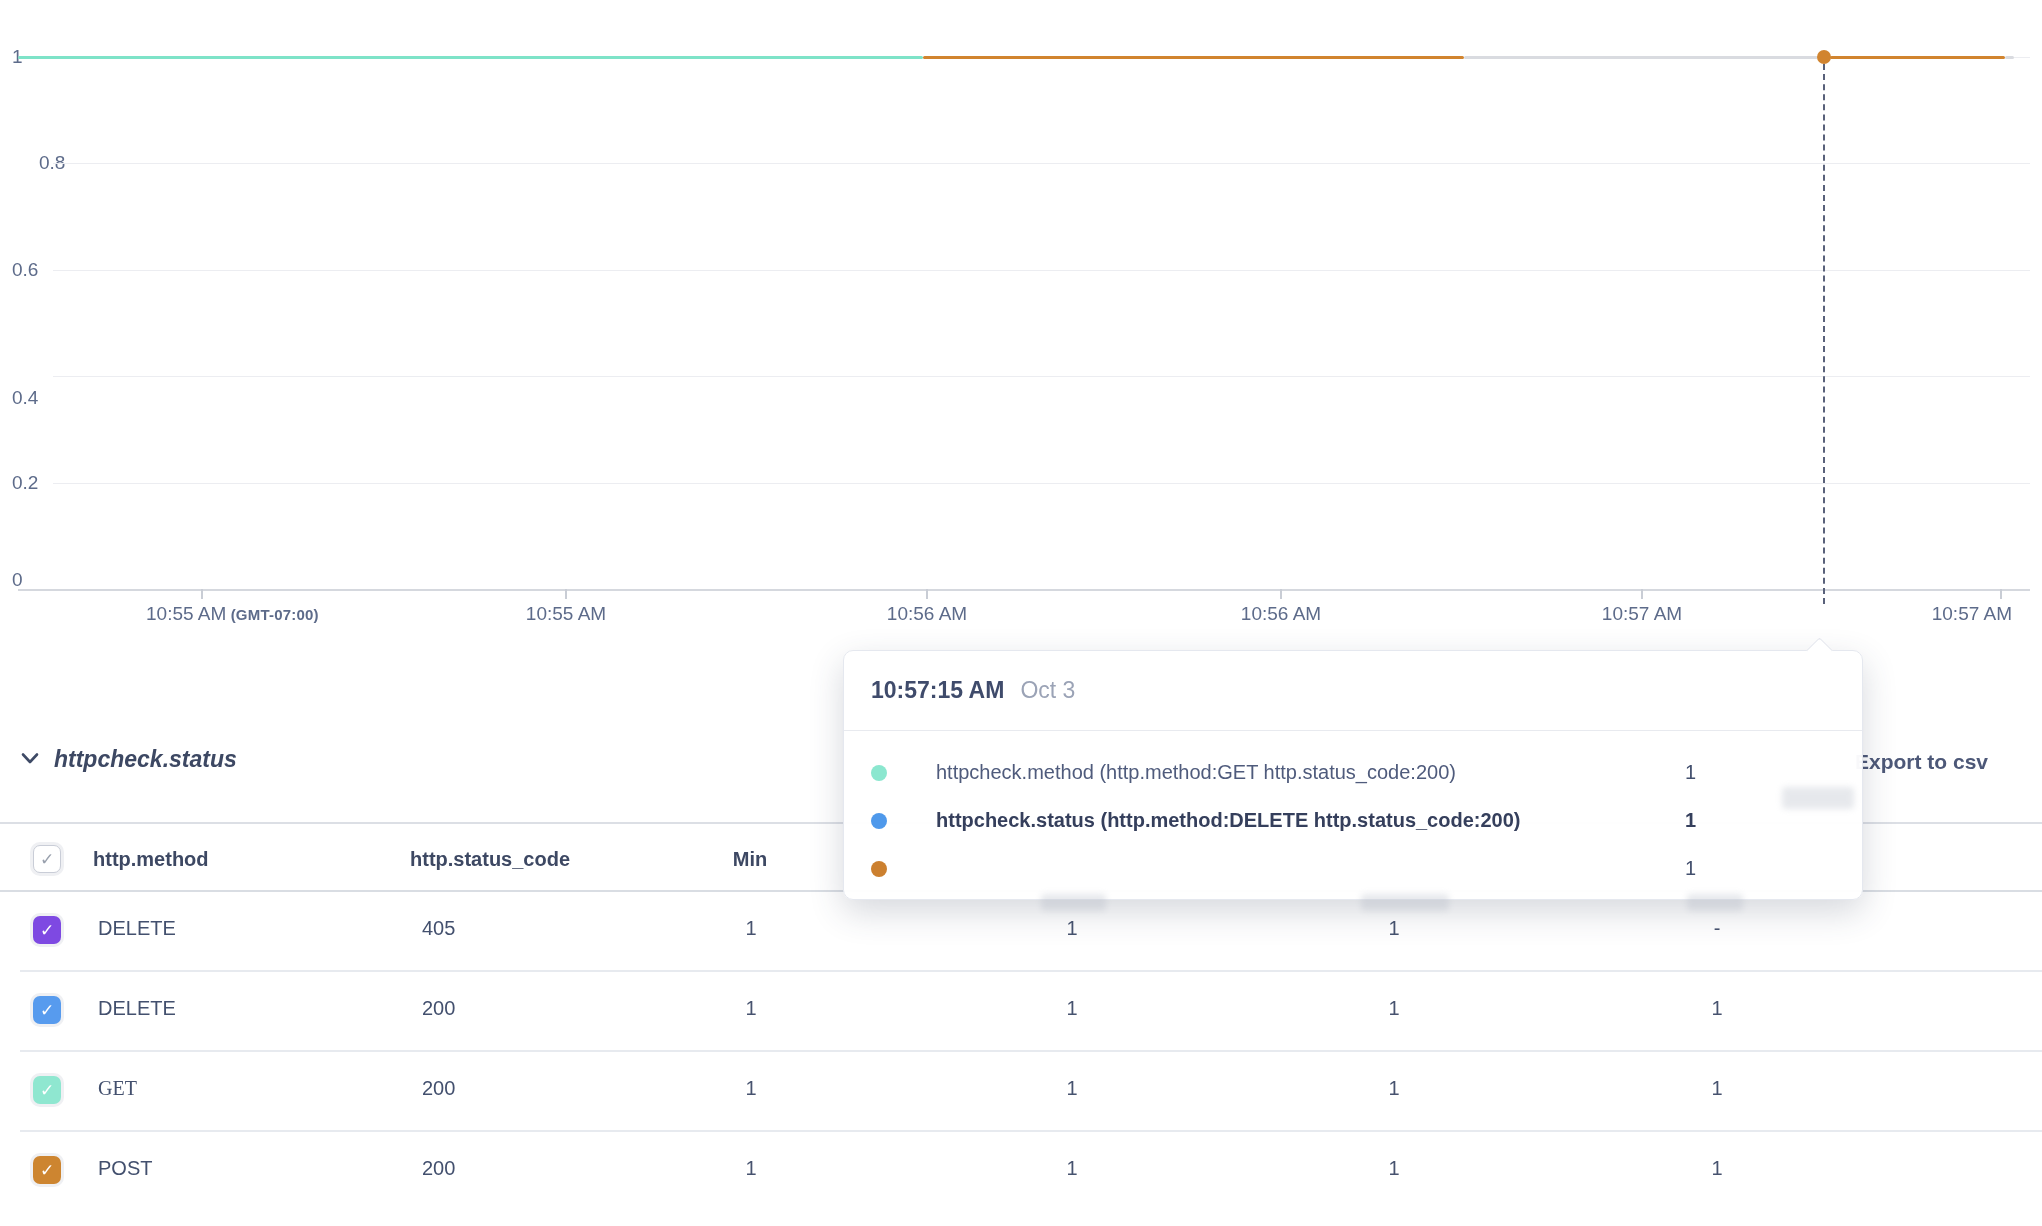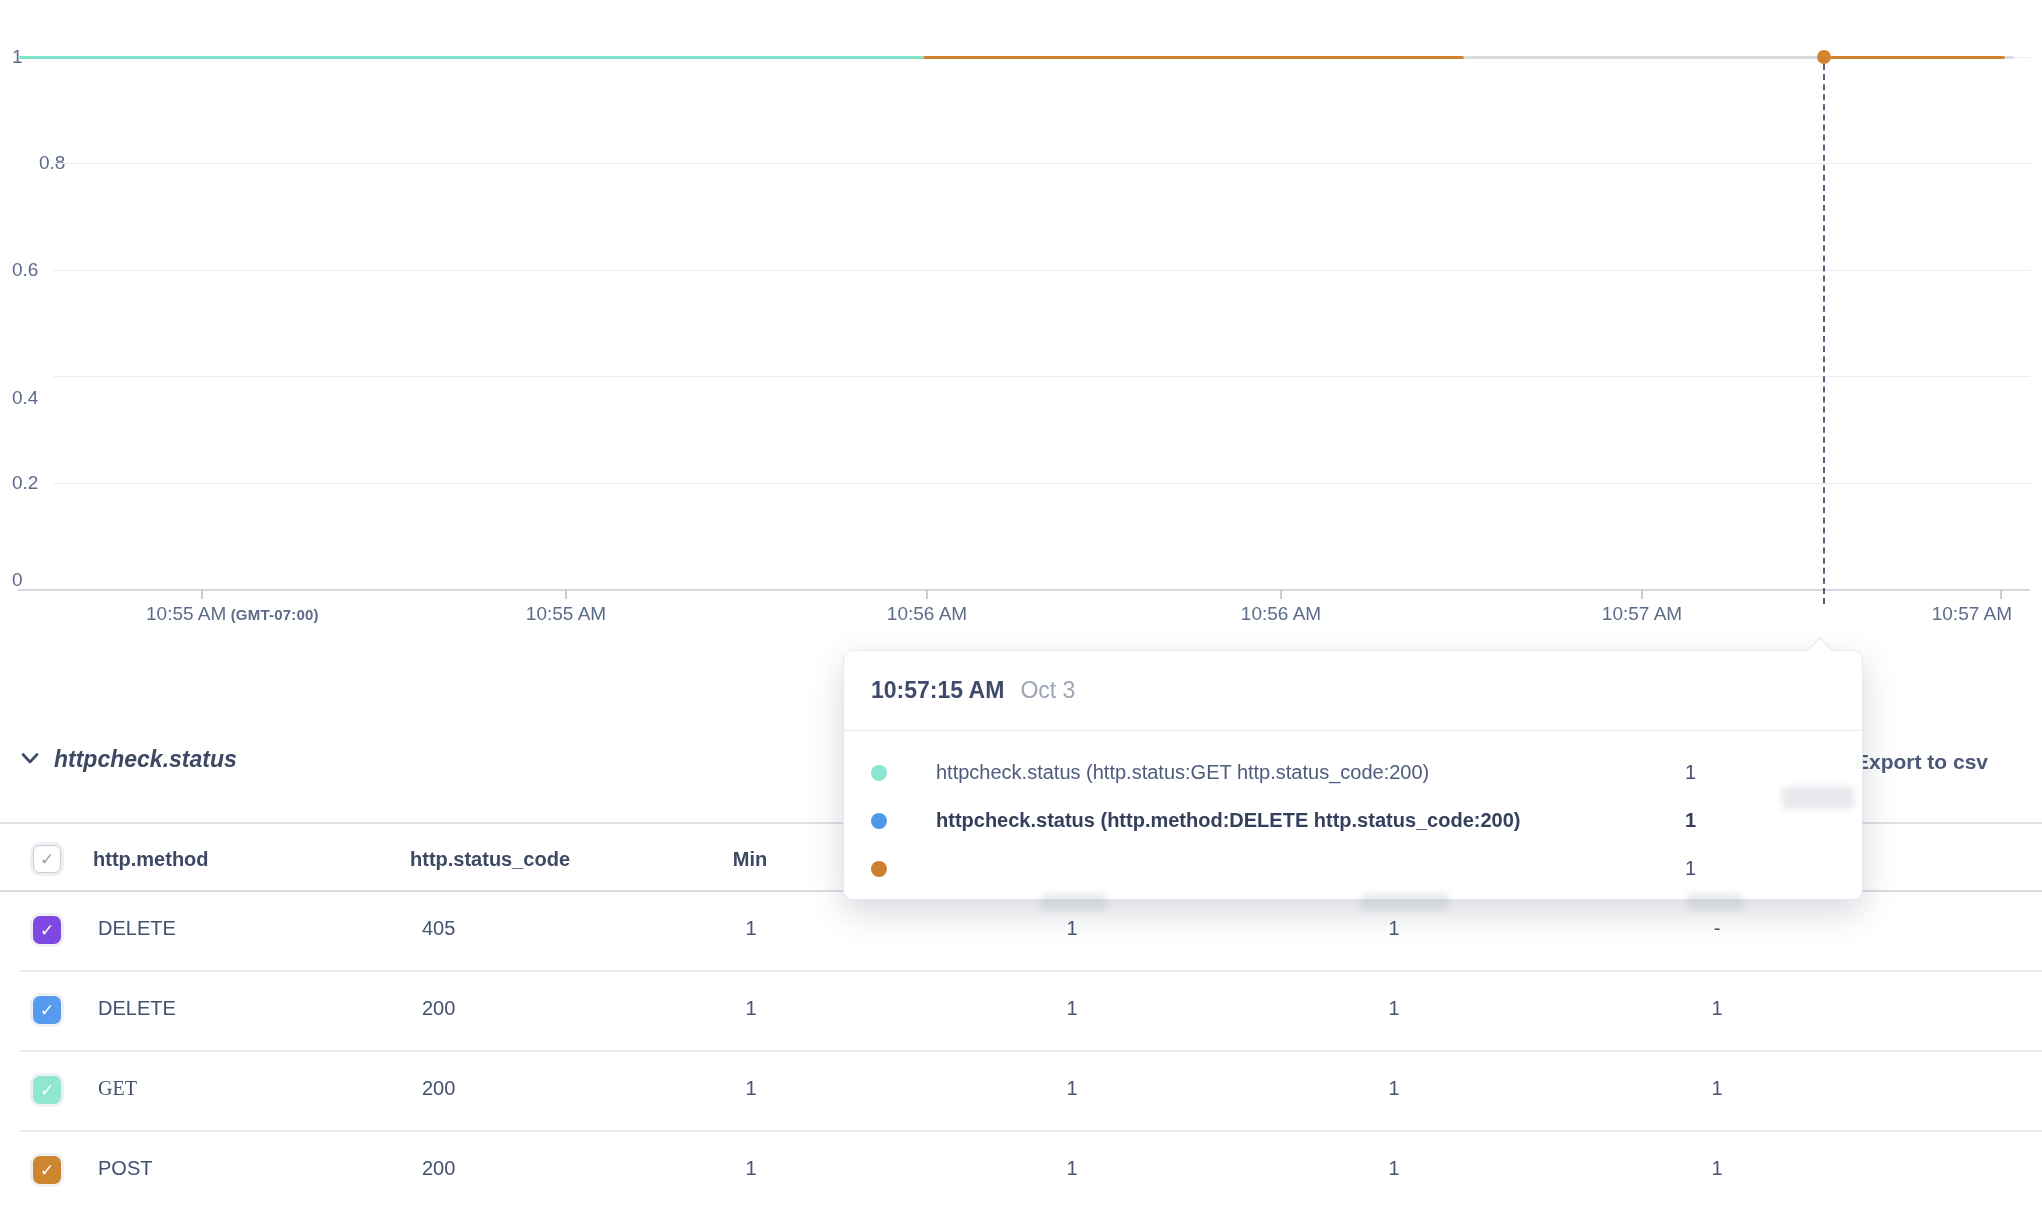--- a/index.html
+++ b/index.html
@@ -175,21 +175,21 @@
   <div class="abs tooltip">
     <div class="caret"></div>
 
     <div class="abs" style="left:27px;top:26px;white-space:nowrap;">
       <span class="tt-time">10:57:15 AM</span><span class="tt-date">Oct 3</span>
     </div>
     <div class="tt-divider"></div>
 
     <div class="tt-row" style="top:110px;">
       <span class="tt-dot" style="background: rgb(139, 231, 207);"></span>
-      <span class="tt-label">httpcheck.status (http.status:GET http.status_code:200)</span>
+      <span class="tt-label">httpcheck.method (http.method:GET http.status_code:200)</span>
       <span class="tt-value">1</span>
     </div>
     <div class="tt-row bold" style="top:158px;">
       <span class="tt-dot" style="background: rgb(79, 153, 235);"></span>
       <span class="tt-label">httpcheck.status (http.method:DELETE http.status_code:200)</span>
       <span class="tt-value">1</span>
     </div>
     <div class="tt-row" style="top:206px;">
       <span class="tt-dot" style="background: rgb(204, 128, 47);"></span>
       <span class="tt-value">1</span>

